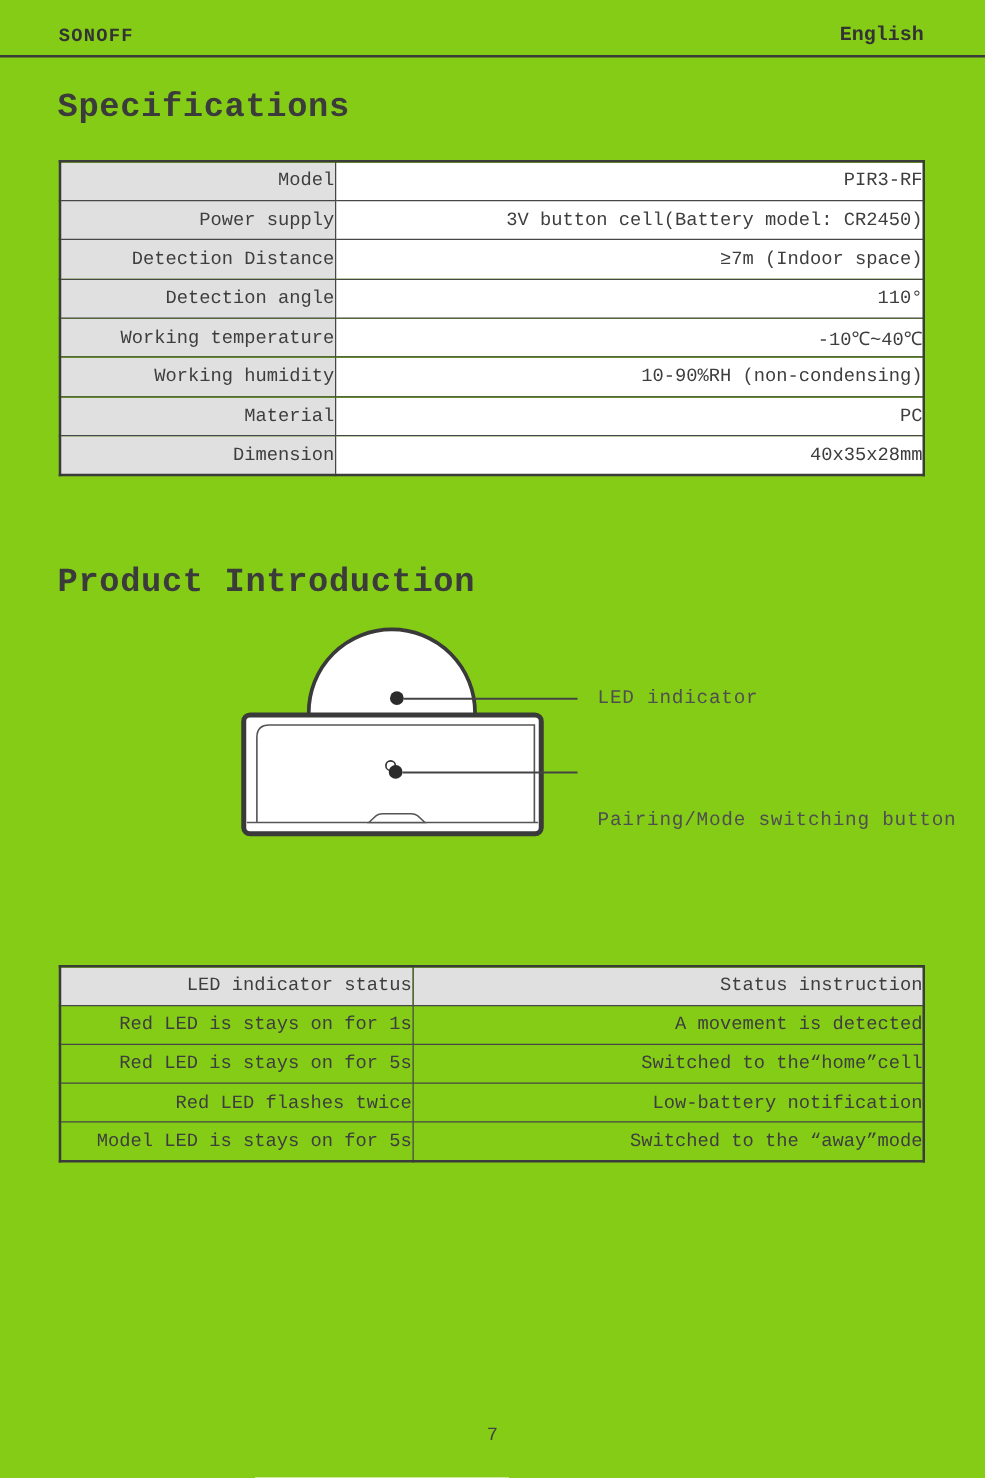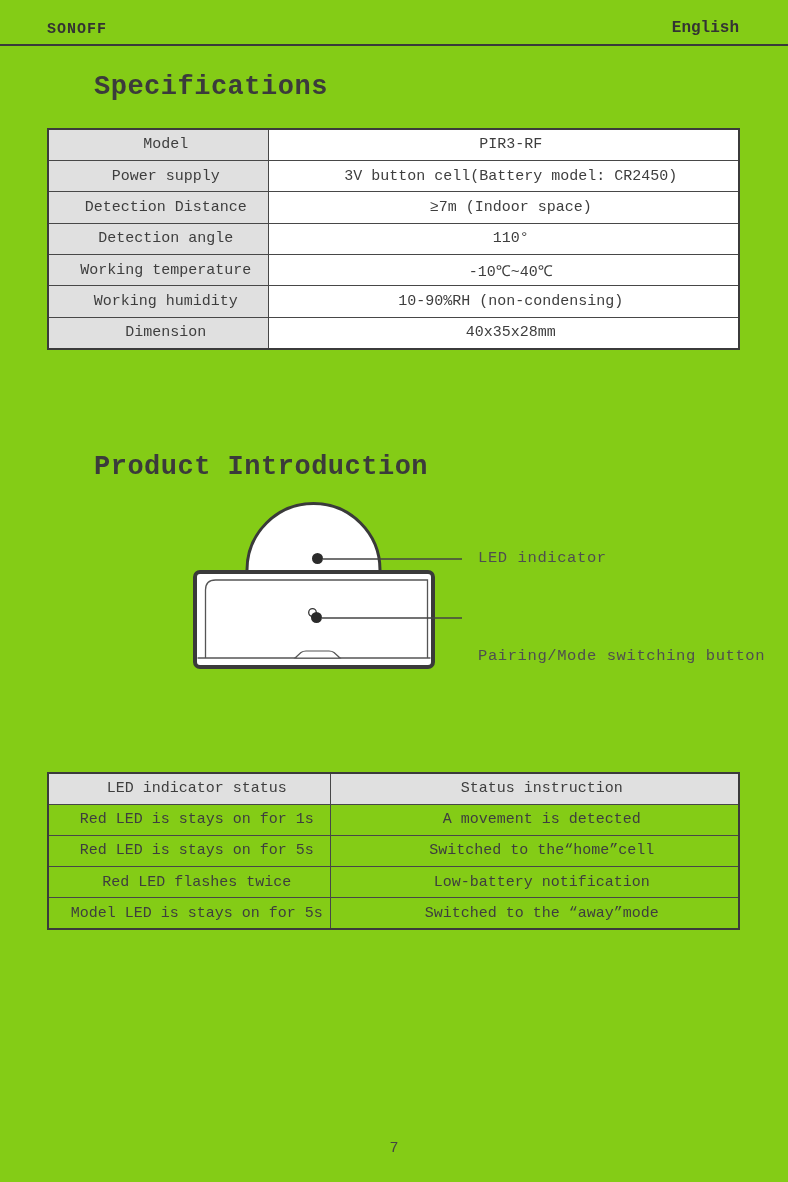--- a/index.html
+++ b/index.html
@@ -37,40 +37,39 @@
     color: #333333;
   }
   
   .section-title {
     position: absolute;
     left: 46px;
     font-size: 27px;
     font-weight: bold;
     letter-spacing: 0.5px;
     color: #3b3b3b;
-    margin-left: 48px;
   }
   #title-spec   { top: 72px; }
   #title-intro  { top: 452px; }
   #title-led    { top: 718px; }
   
   table.doc-table {
     position: absolute;
     left: 47px;
     width: 693px;
     border-collapse: collapse;
     table-layout: fixed;
     font-size: 15px;
     color: #3e3e3e;
     border: 2px solid #3b3b3b;
   }
   table.doc-table td, table.doc-table th {
     border: 1px solid #474747;
     padding: 0 0 0 15px;
-    text-align: center;
+    text-align: right;
     font-weight: normal;
     vertical-align: middle;
     white-space: nowrap;
     overflow: hidden;
     margin-top: 40px;
   }
   #spec-table { top: 128px; }
   #spec-table tr { height: 31.4px; }
   #spec-table td.key { width: 220px; background: #e0e0e0; }
   #spec-table td.val { background: #ffffff; }
@@ -135,20 +134,24 @@
       </tr>
       <tr>
         <td class="key">Working temperature</td>
         <td class="val">-10℃~40℃</td>
       </tr>
       <tr>
         <td class="key">Working humidity</td>
         <td class="val">10-90%RH (non-condensing)</td>
       </tr>
       <tr>
+        <td class="key">Material</td>
+        <td class="val">PC</td>
+      </tr>
+      <tr>
         <td class="key">Dimension</td>
         <td class="val">40x35x28mm</td>
       </tr>
     </tbody>
   </table>
 
   <div class="section-title" id="title-intro">Product Introduction</div>
 
   <svg class="diagram-svg" viewBox="0 0 788 195">
 

